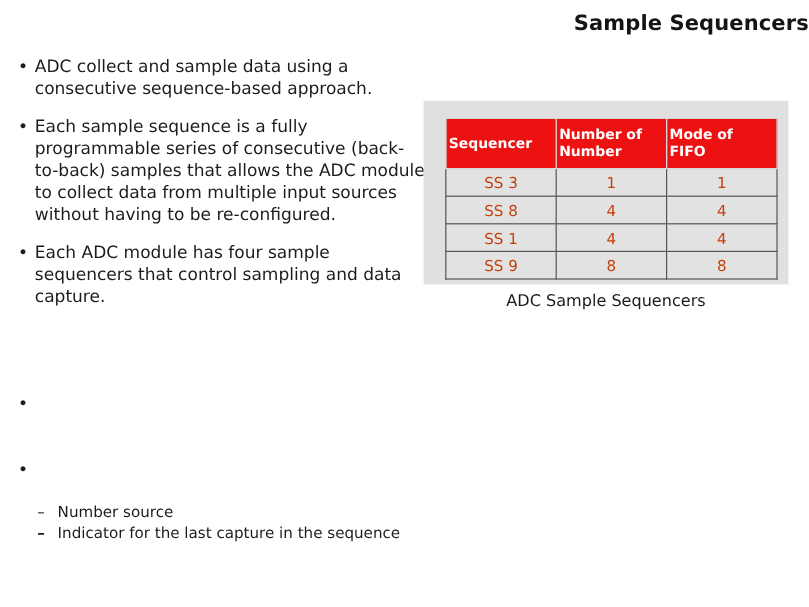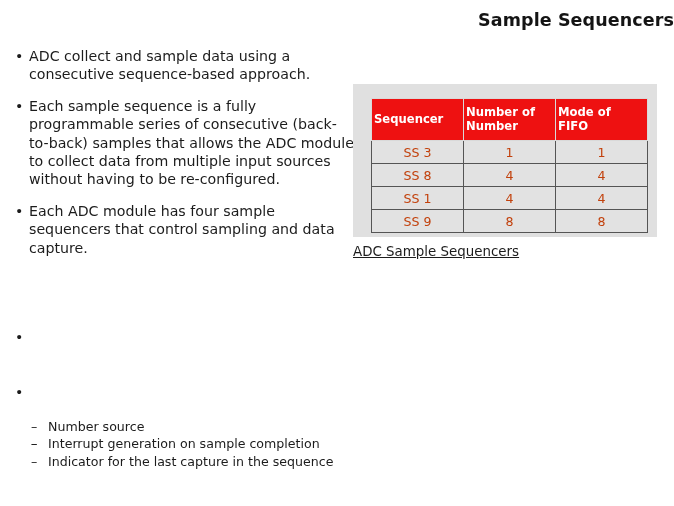--- a/index.html
+++ b/index.html
@@ -121,24 +121,23 @@
     height: 23px;
     text-align: center;
     border: 1px solid #555555;
     box-sizing: border-box;
   }
   .fig-caption {
     position: absolute;
     left: 353px;
     top: 244px;
     width: 304px;
-    text-align: left;
+    text-align: center;
     font-size: 13.4px;
     color: #1c1c1c;
-    text-decoration: underline;
   }
 </style>
 </head>
 <body>
 
 <div class="slide-title">Sample Sequencers</div>
 
 <div class="body-col">
   <div class="bullet">
     <span class="dot">•</span>
@@ -169,21 +168,20 @@
 <div class="sub-list">
   <div class="sub-item">
     <span class="dash">–</span>
     <span>Number source</span>
   </div>
   <div class="sub-item">
     <span class="dash">–</span>
   </div>
   <div class="sub-item">
     <span class="dash">–</span>
-    <span>Interrupt generation on sample completion</span>
   </div>
   <div class="sub-item">
     <span class="dash">–</span>
     <span>Indicator for the last capture in the sequence</span>
   </div>
 </div>
 
 <div class="figure-panel">
   <table class="fig-table">
     <thead>

